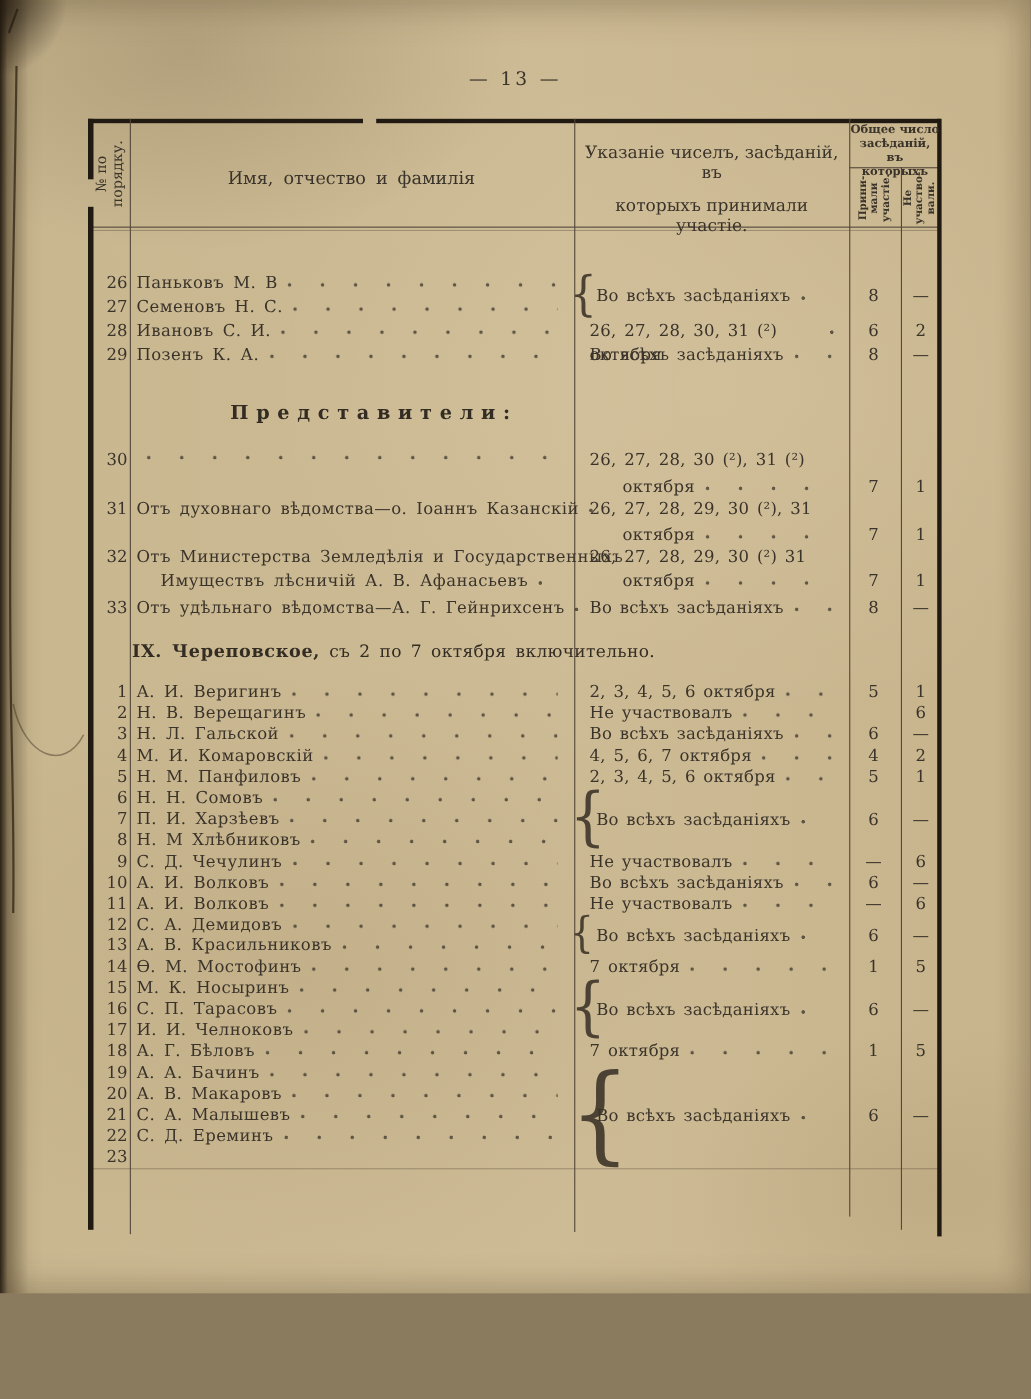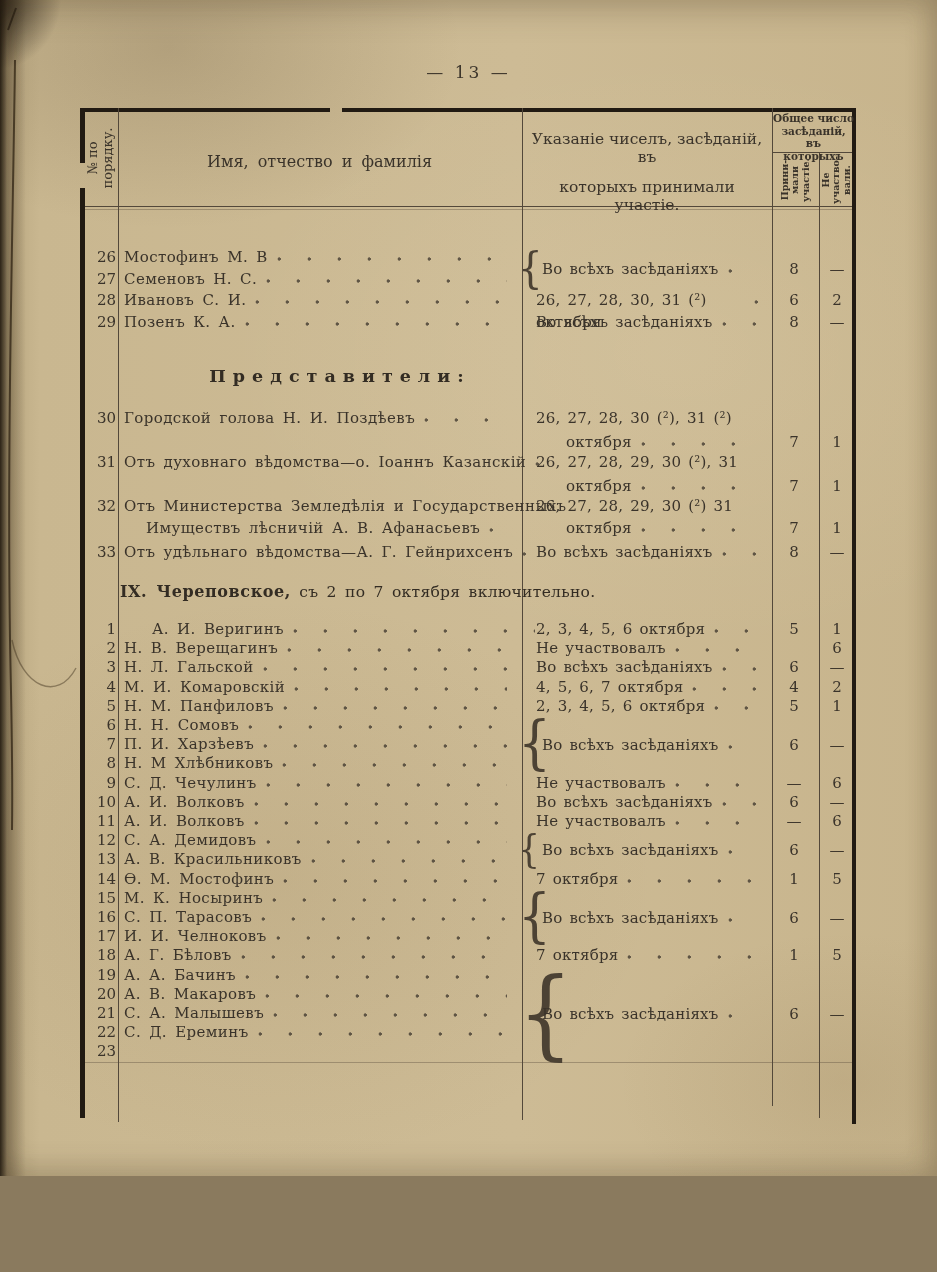--- a/index.html
+++ b/index.html
@@ -109,21 +109,21 @@
     <div class="heading-spaced" style="top:258px;">Представители:</div>
     <div class="heading-section" style="top:474px;">
       <b>IX. Череповское,</b>
       <span>съ 2 по 7 октября включительно.</span>
     </div>
 
     <div id="rows-top">
         <div class="t-row" style="top: 139px; height: 21.5px; line-height: 21.5px;">
           <div class="cell-num">26</div>
           <div class="cell-name" style="line-height: 21.5px;">
-            <span class="nm">Мостофинъ М. В</span>
+            <span class="nm">Паньковъ М. В</span>
             <span class="leader"></span>
           </div>
         </div>
         <div class="t-row" style="top: 160.5px; height: 21.5px; line-height: 21.5px;">
           <div class="cell-num">27</div>
           <div class="cell-name" style="line-height: 21.5px;">
             <span class="nm">Семеновъ Н. С.</span>
             <span class="leader"></span>
           </div>
         </div>
@@ -160,21 +160,20 @@
             <span class="leader"></span>
           </div>
           <div class="cell-att">8</div>
           <div class="cell-miss">—</div>
         </div>
       </div>
     <div id="rows-reps">
         <div class="t-row" style="top: 300px; height: 21px; line-height: 21px;">
           <div class="cell-num">30</div>
           <div class="cell-name" style="line-height: 21px;">
-            <span class="nm">Городской голова Н. И. Поздѣевъ</span>
             <span class="leader"></span>
           </div>
           <div class="cell-dates" style="line-height: 21px;">
             <span class="nm">26, 27, 28, 30 (²), 31 (²)</span>
           </div>
         </div>
         <div class="t-row" style="top: 324px; height: 21px; line-height: 21px;">
           <div class="cell-dates" style="left: 486px; width: 200px; line-height: 21px;">
             <span class="nm">октября</span>
             <span class="leader"></span>
@@ -231,21 +230,21 @@
             <span class="nm">Во всѣхъ засѣданіяхъ</span>
             <span class="leader"></span>
           </div>
           <div class="cell-att">8</div>
           <div class="cell-miss">—</div>
         </div>
       </div>
     <div id="rows-cher">
         <div class="t-row" style="top: 512px; height: 19.2px; line-height: 19.2px;">
           <div class="cell-num">1</div>
-          <div class="cell-name" style="line-height: 19.2px; margin-left: 28px;">
+          <div class="cell-name" style="line-height: 19.2px;">
             <span class="nm">А. И. Веригинъ</span>
             <span class="leader"></span>
           </div>
           <div class="cell-dates" style="line-height: 19.2px;">
             <span class="nm">2, 3, 4, 5, 6 октября</span>
             <span class="leader"></span>
           </div>
           <div class="cell-att">5</div>
           <div class="cell-miss">1</div>
         </div>

